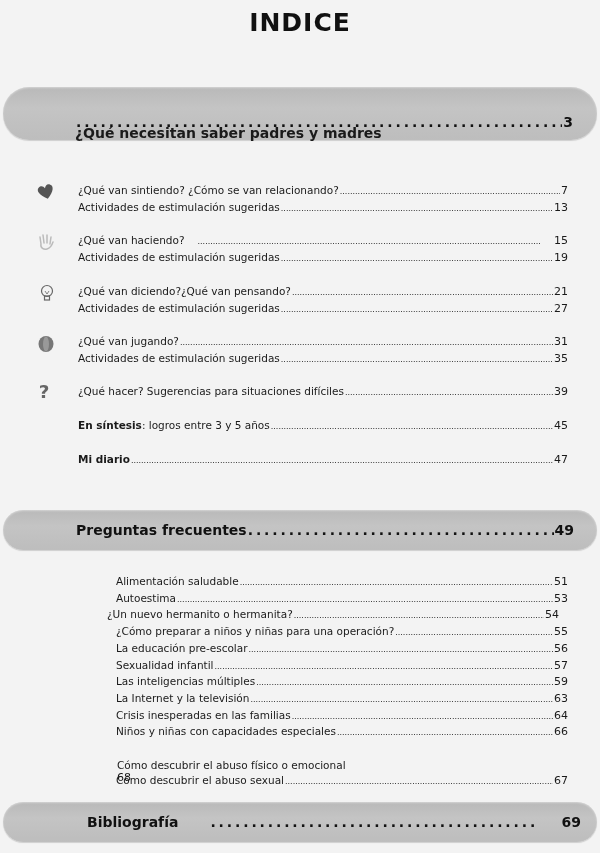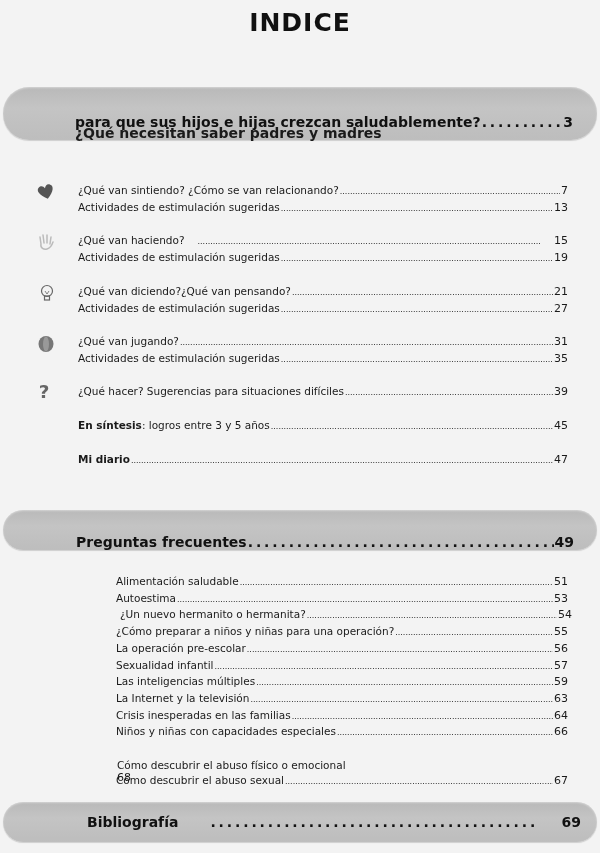--- a/index.html
+++ b/index.html
@@ -30,21 +30,20 @@
   .icon { position: absolute; width: 20px; height: 20px; }
 </style>
 </head>
 <body>
 
 <div class="title">INDICE</div>
 
 <div class="band" style="top:87px;height:53px;">
   <div style="position:absolute;left:72px;top:6px;font-weight:bold;font-size:14px;margin-top:32px;">¿Qué necesitan saber padres y madres</div>
   <div class="line" style="left:72px;top:27px;width:498px;">
-    <span>para que sus hijos e hijas crezcan saludablemente?</span>
     <span class="lead"></span>
     <span>3</span>
   </div>
 </div>
 
 <svg class="icon" style="left:36px;top:182px;" viewBox="0 0 20 20">
   <path d="M10 17 C2 11 1 6 4 4 C7 2 9 4 10 6 C11 4 13 2 16 4 C19 6 18 11 10 17Z" fill="#555" transform="rotate(-15 10 10)"></path>
 </svg>
 <svg class="icon" style="left:36px;top:232px;" viewBox="0 0 20 20">
   <path d="M5 12 L4 5 M8 11 L7 3 M11 11 L11 3 M14 12 L15 5 M5 12 C4 16 8 18 11 17 C15 16 16 13 17 10" stroke="#bbb" stroke-width="1.5" fill="none" stroke-linecap="round"></path>
@@ -119,50 +118,50 @@
     <span class="pg">45</span>
 </div>
 
 <div class="entry" style="left:78px;top:453px;width:490px;">
   <span class="bold">Mi diario</span>
     <span class="lead"></span>
     <span class="pg">47</span>
 </div>
 
 <div class="band" style="top:510px;height:40px;">
-  <div class="line" style="left:73px;top:12px;width:498px;margin-top:12px;">
+  <div class="line" style="left:73px;top:12px;width:498px;">
     <span>Preguntas frecuentes</span>
     <span class="lead"></span>
     <span>49</span>
   </div>
 </div>
 
 <div id="faq-list">
     <div class="entry" style="left: 116px; top: 575px; width: 452px;">
       <span>Alimentación saludable</span>
       <span class="lead"></span>
       <span class="pg">51</span>
     </div>
     <div class="entry" style="left: 116px; top: 591.7px; width: 452px;">
       <span>Autoestima</span>
       <span class="lead"></span>
       <span class="pg">53</span>
     </div>
-    <div class="entry" style="left: 120px; top: 608.4px; width: 452px;">
+    <div class="entry" style="left: 107px; top: 608.4px; width: 452px;">
       <span>¿Un nuevo hermanito o hermanita?</span>
       <span class="lead"></span>
       <span class="pg">54</span>
     </div>
     <div class="entry" style="left: 116px; top: 625.1px; width: 452px;">
       <span>¿Cómo preparar a niños y niñas para una operación?</span>
       <span class="lead"></span>
       <span class="pg">55</span>
     </div>
     <div class="entry" style="left: 116px; top: 641.8px; width: 452px;">
-      <span>La operación pre-escolar</span>
+      <span>La educación pre-escolar</span>
       <span class="lead"></span>
       <span class="pg">56</span>
     </div>
     <div class="entry" style="left: 116px; top: 658.5px; width: 452px;">
       <span>Sexualidad infantil</span>
       <span class="lead"></span>
       <span class="pg">57</span>
     </div>
     <div class="entry" style="left: 116px; top: 675.2px; width: 452px;">
       <span>Las inteligencias múltiples</span>

